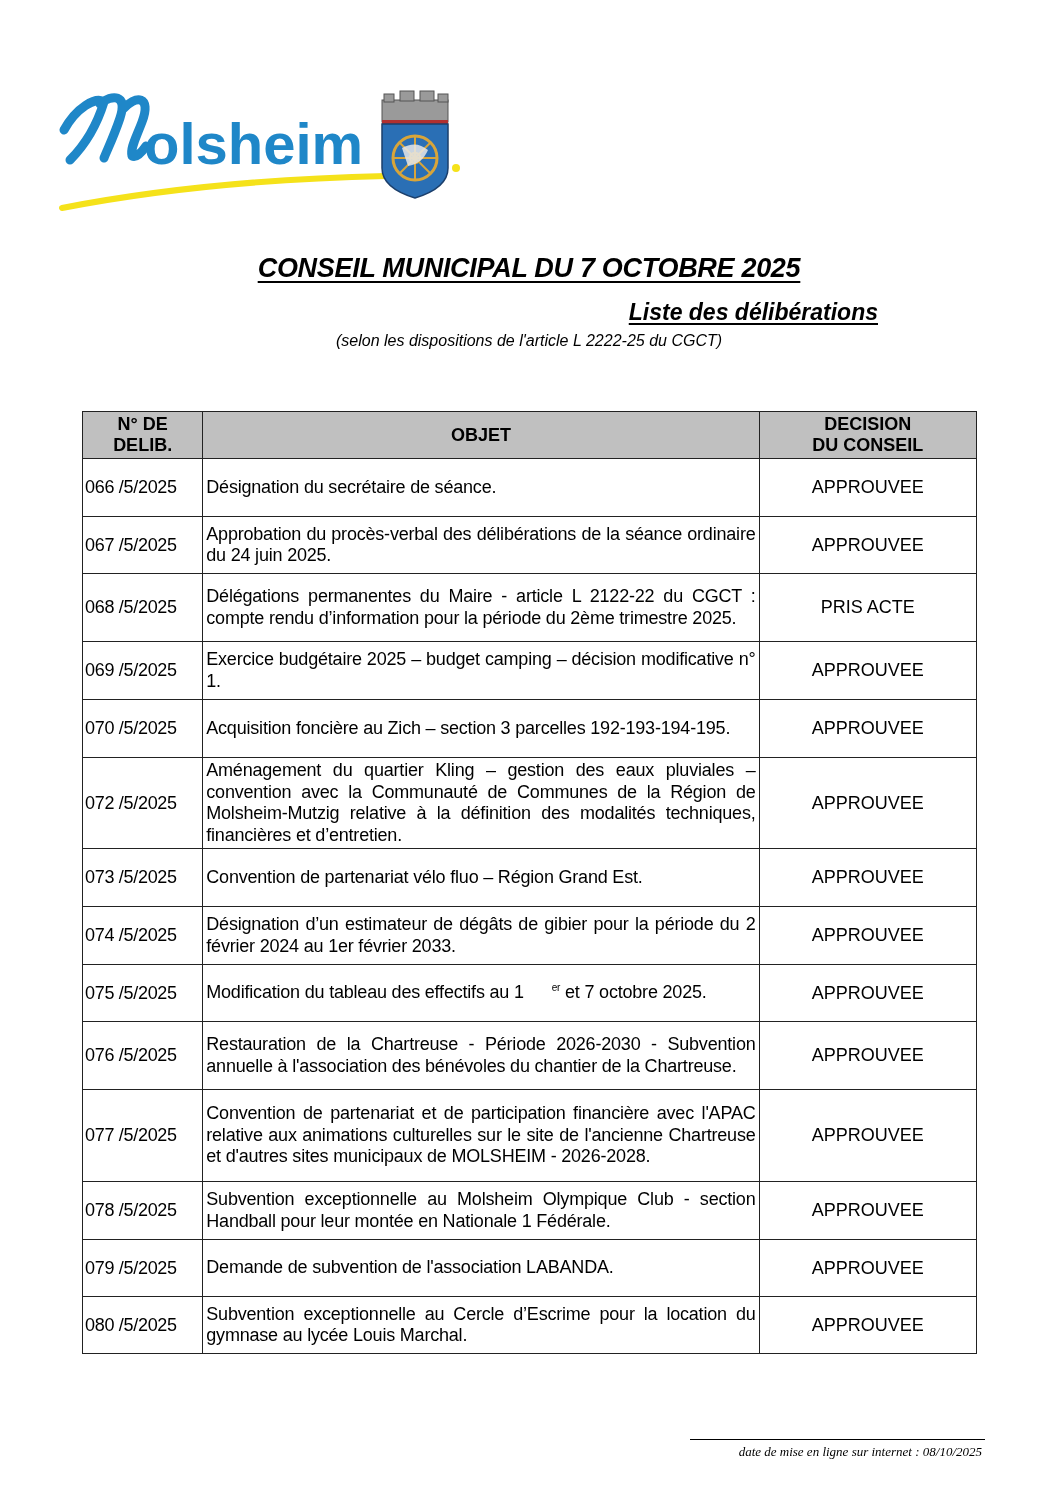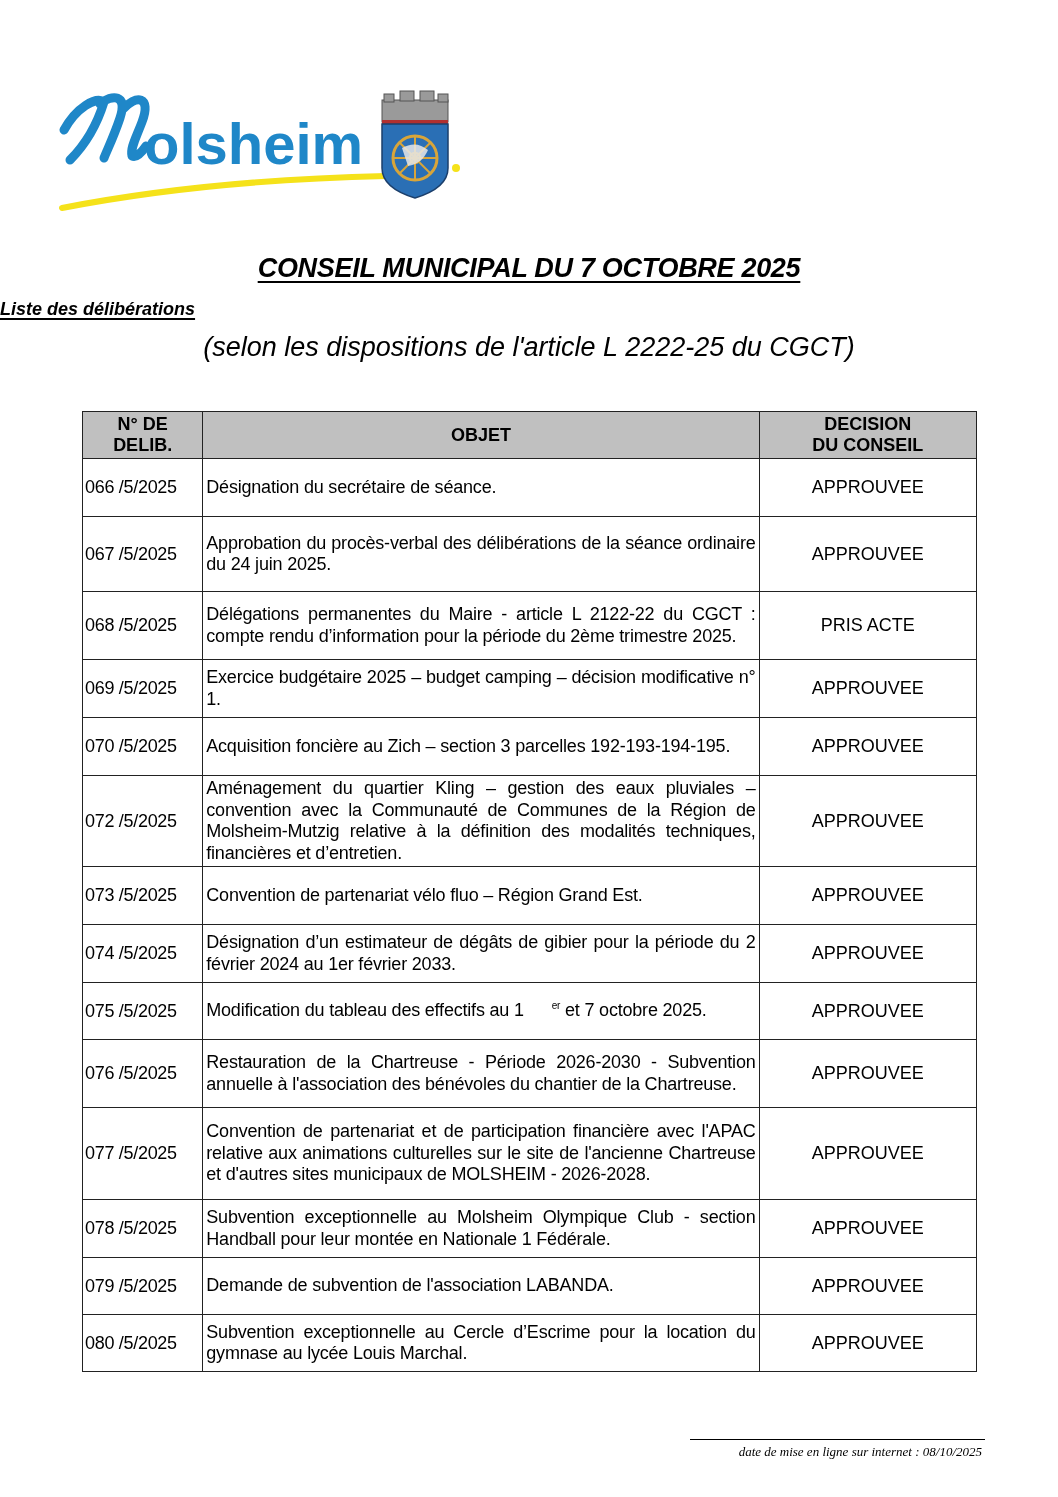--- a/index.html
+++ b/index.html
@@ -2,25 +2,25 @@
 <html><head>
 <meta charset="utf-8">
 <style>
   html, body { margin: 0; padding: 0; background: #ffffff; }
   body { width: 1058px; height: 1497px; position: relative; overflow: hidden;
          font-family: "Liberation Sans", sans-serif; color: #000; }
   .logo { position: absolute; left: 56px; top: 88px; width: 410px; height: 130px; font-weight: bold; }
   .title { position: absolute; left: 0; width: 1058px; text-align: center; top: 241px;
            font-size: 27px; font-weight: bold; font-style: italic; text-decoration: underline;
            text-decoration-thickness: 2px; text-underline-offset: 4px; letter-spacing: -0.3px; margin-top: 12px; }
-  .subtitle { position: absolute; left: 0; width: 878px; text-align: left; top: 299px;
-              font-size: 18px; font-weight: bold; font-style: italic; text-decoration: underline;
+  .subtitle { position: absolute; left: 0; width: 878px; text-align: right; top: 299px;
+              font-size: 23px; font-weight: bold; font-style: italic; text-decoration: underline;
               text-decoration-thickness: 2px; text-underline-offset: 3px; }
   .legal { position: absolute; left: 0; width: 1058px; text-align: center; top: 332px;
-           font-size: 27px; font-style: italic; }
+           font-size: 16px; font-style: italic; }
   table.delib { position: absolute; left: 82px; top: 411px; width: 895px;
                 border-collapse: collapse; font-size: 18px; }
   table.delib th, table.delib td { border: 1.5px solid #222; padding: 0 2px; }
   table.delib th { background: #c0c0c0; font-weight: bold; font-size: 18px; line-height: 21px; height: 46px; text-align: center; }
   table.delib td.num { width: 115px; text-align: left; padding-right: 2px; white-space: nowrap; letter-spacing: -0.3px; }
   table.delib td.obj { width: 548px; text-align: justify; text-align-last: left; line-height: 21.5px; letter-spacing: -0.2px; padding: 1px 3px; }
   table.delib td.dec { width: 212px; text-align: center; }
   .footer-line { position: absolute; left: 690px; top: 1439px; width: 295px; border-top: 1px solid #000; }
   .footer { position: absolute; right: 76px; top: 1444px; font-family: "Liberation Serif", serif;
             font-style: italic; font-size: 13px; text-align: center; }
@@ -79,21 +79,21 @@
         <span>DU CONSEIL</span>
       </th>
     </tr>
   </thead>
   <tbody id="rows">
       <tr style="height: 58px;">
         <td class="num">066 /5/2025</td>
         <td class="obj">Désignation du secrétaire de séance.</td>
         <td class="dec">APPROUVEE</td>
       </tr>
-      <tr style="height: 75px;">
+      <tr style="height: 57px;">
         <td class="num">067 /5/2025</td>
         <td class="obj">Approbation du procès-verbal des délibérations de la séance ordinaire du 24 juin 2025.</td>
         <td class="dec">APPROUVEE</td>
       </tr>
       <tr style="height: 68px; margin-left: 24px;">
         <td class="num">068 /5/2025</td>
         <td class="obj">Délégations permanentes du Maire - article L 2122-22 du CGCT : compte rendu d’information pour la période du 2ème trimestre 2025.</td>
         <td class="dec">PRIS ACTE</td>
       </tr>
       <tr style="height: 58px;">

